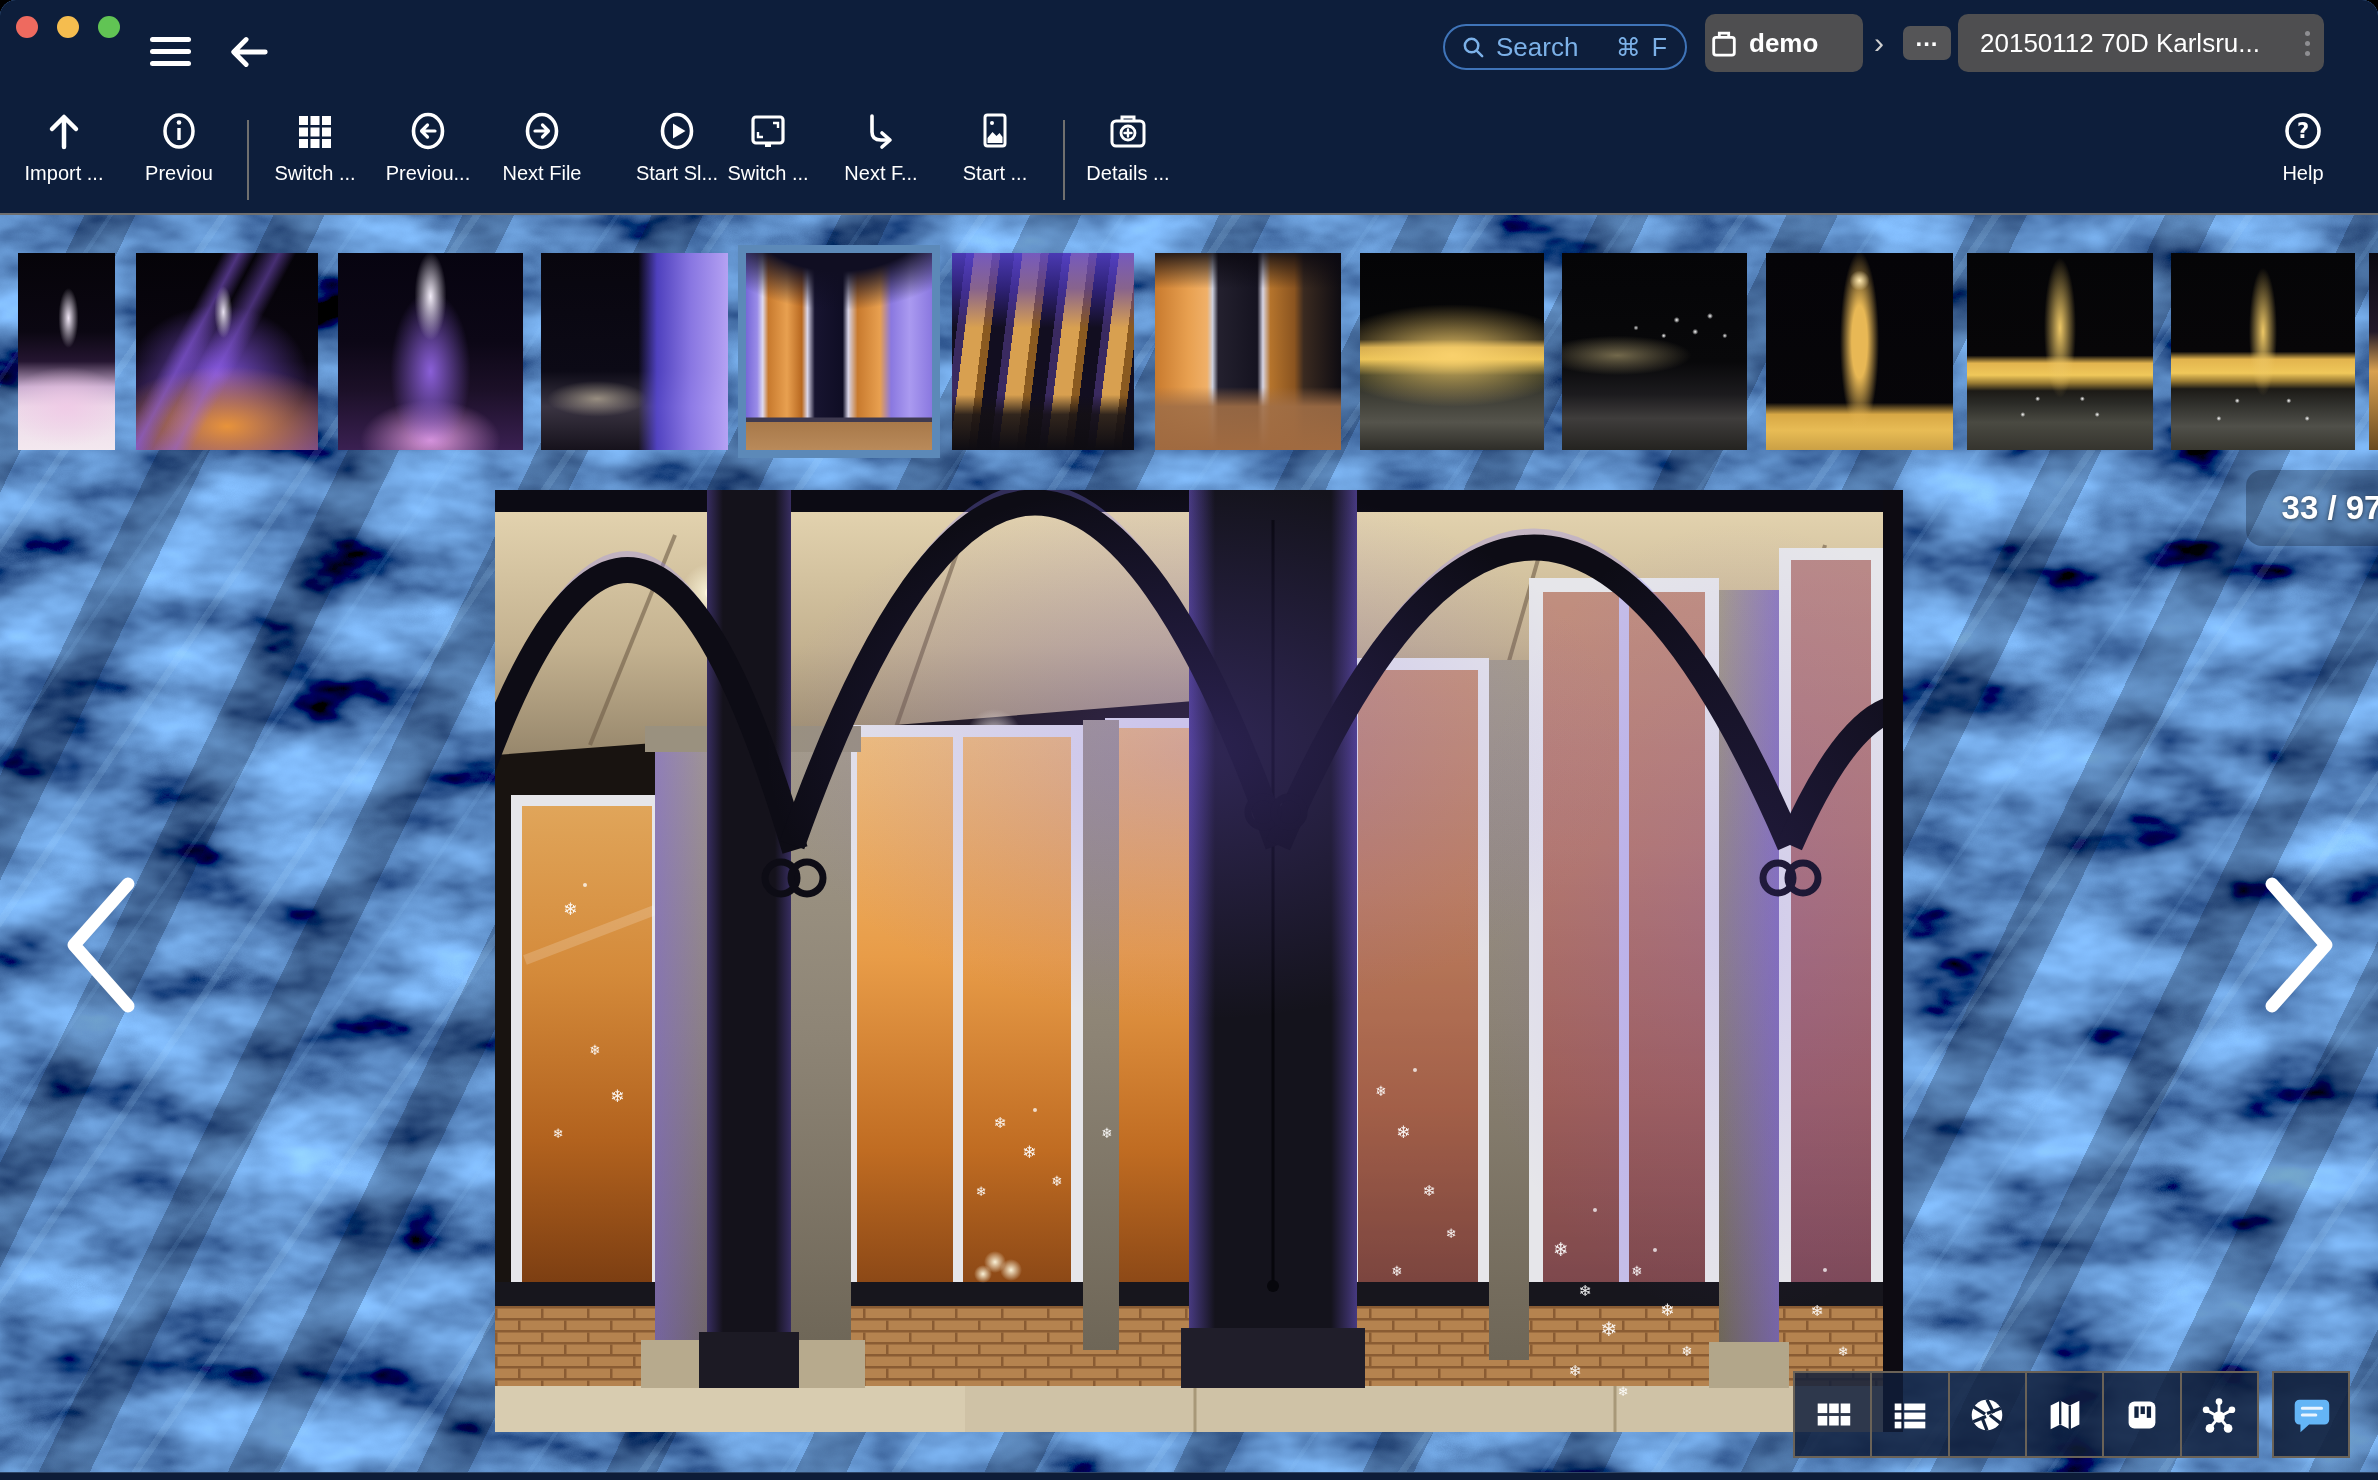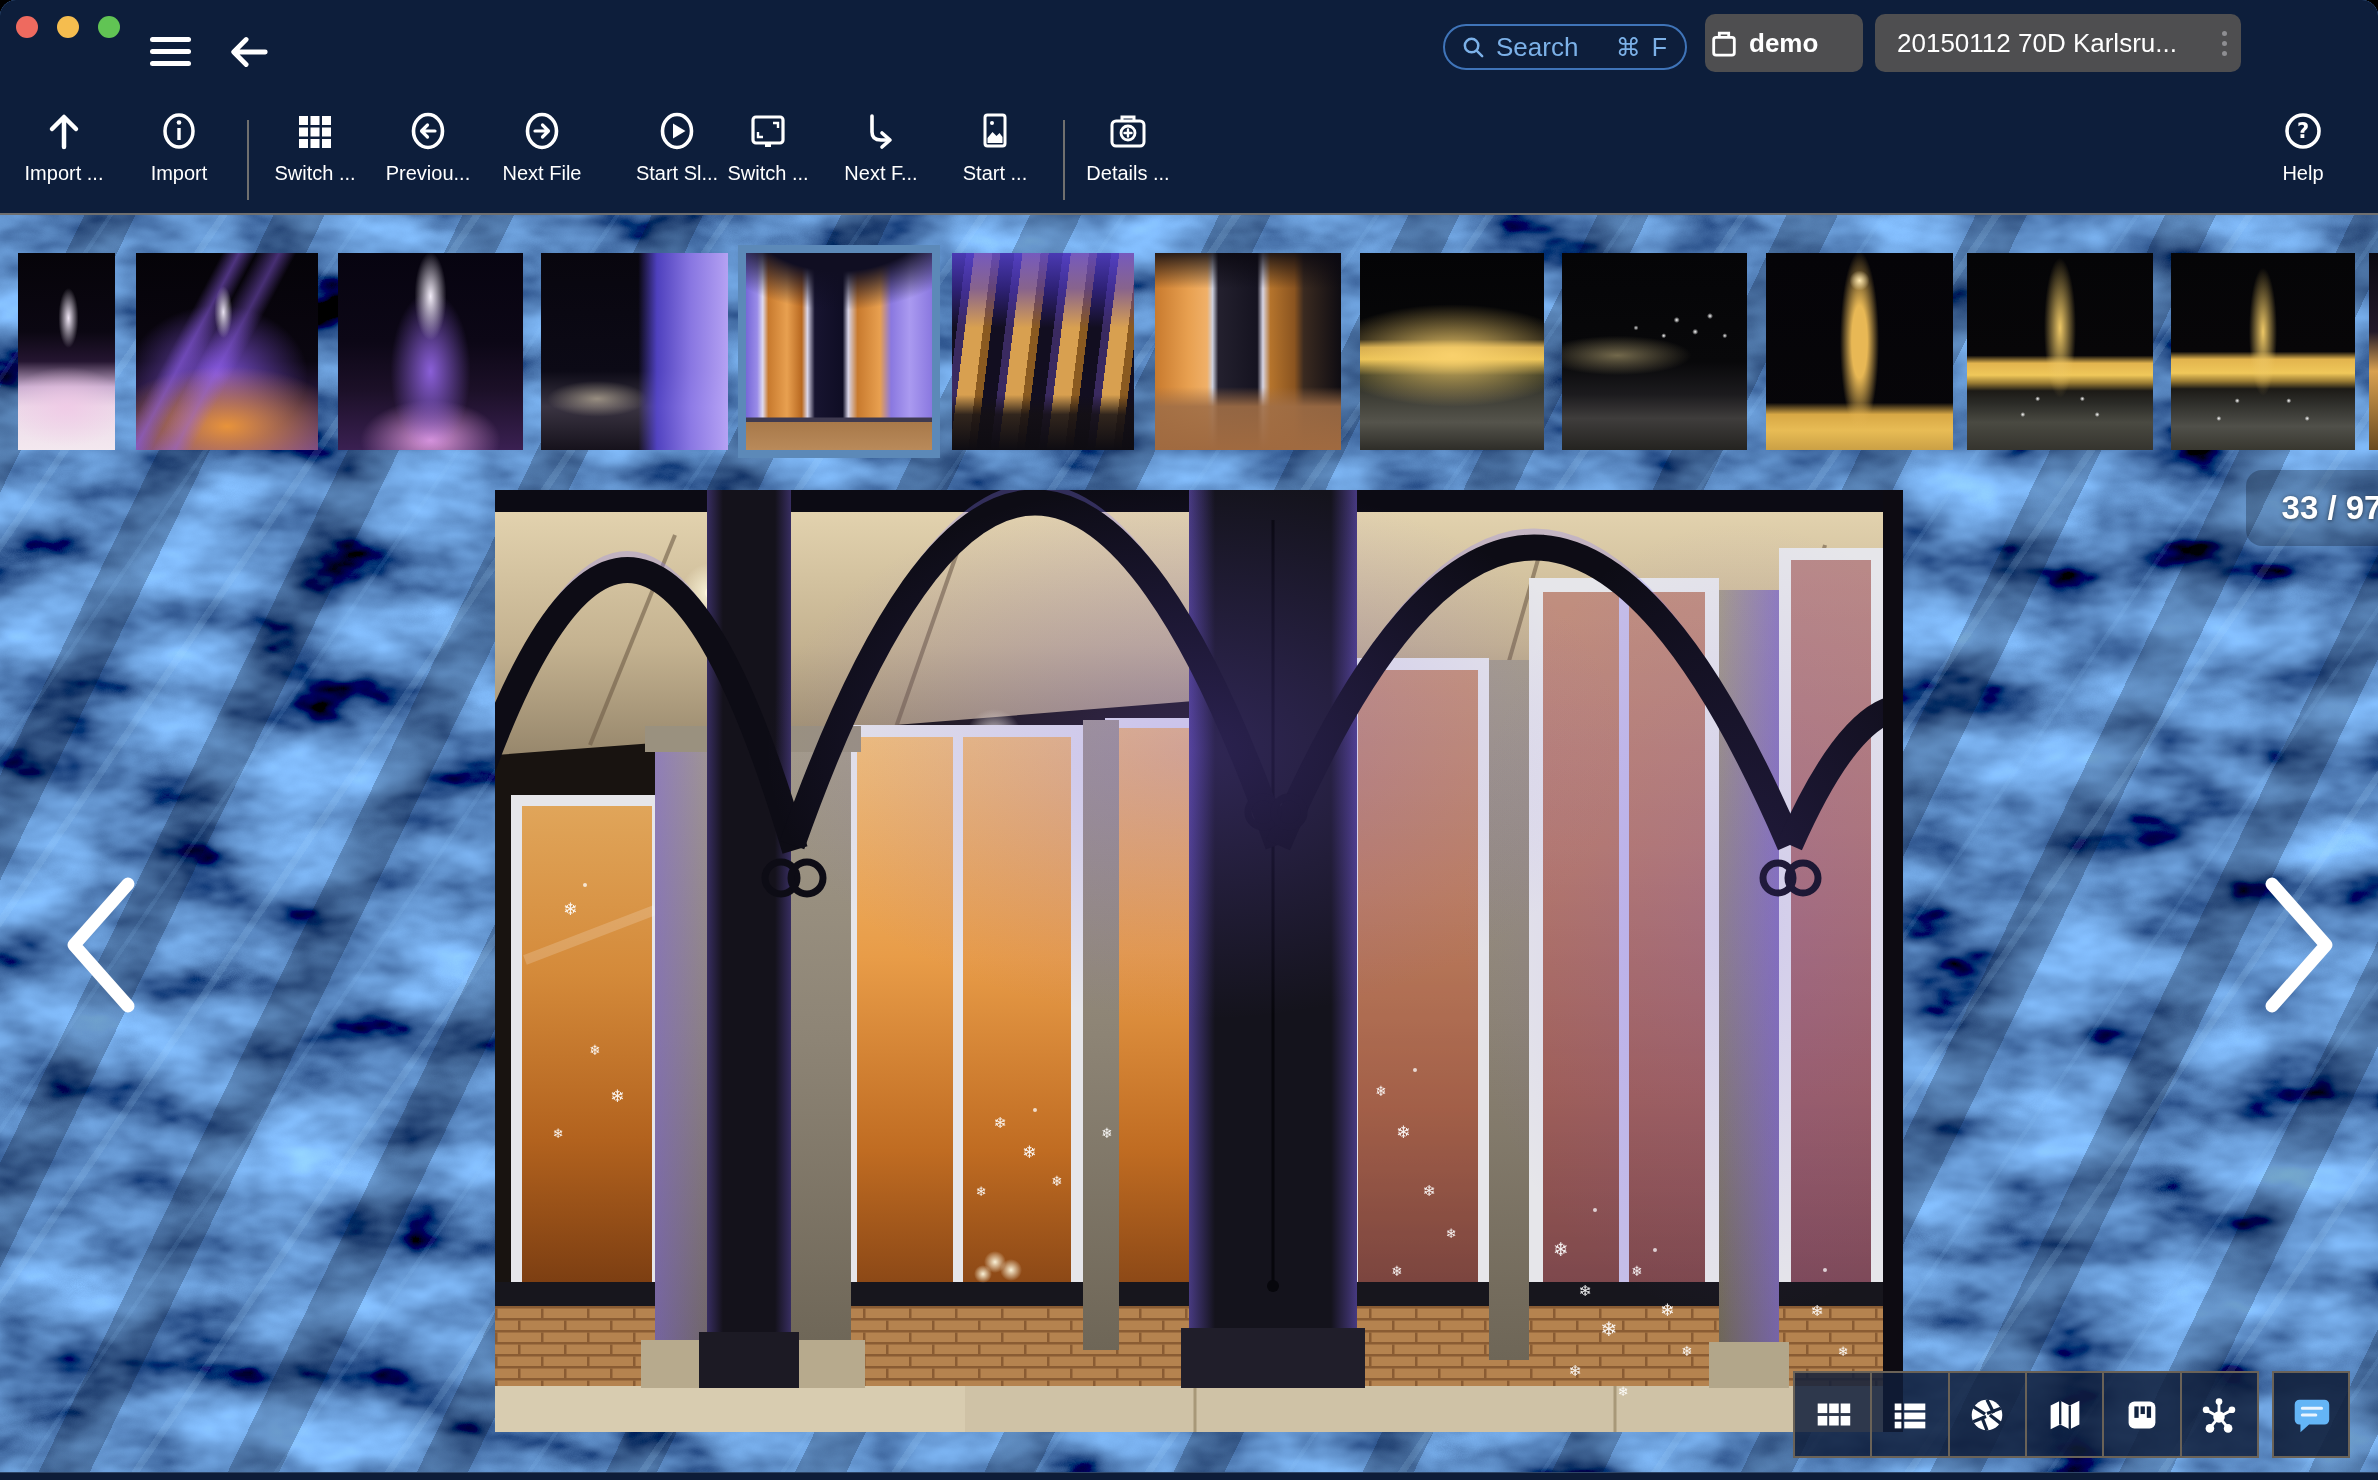--- a/index.html
+++ b/index.html
@@ -29,21 +29,21 @@
   .searchbox .s-label{font-size:26px;margin-left:10px;text-align:center;}
   .searchbox .s-short{font-size:25px;margin-left:auto;letter-spacing:2px;}
 
   .chip{position:absolute;top:14px;height:58px;background:#4e4e50;border-radius:10px;display:flex;
     align-items:center;color:#fff;box-sizing:border-box;}
   .chip-demo{left:1705px;width:158px;padding:0 14px 0 4px;gap:10px;font-size:26px;font-weight:700;}
   .crumb-sep{position:absolute;top:26px;color:#cfcfcf;font-size:30px;line-height:34px;}
   .sep1{left:1874px;} .sep2{left:1962px;}
   .chip-dots{left:1903px;top:26px;height:34px;width:48px;background:#555557;border-radius:7px;
     justify-content:center;font-size:24px;font-weight:700;letter-spacing:1px;padding-bottom:10px;}
-  .chip-album{left:1875px;width:366px;padding:0 14px 0 22px;font-size:26px;font-weight:500;}
+  .chip-album{left:1958px;width:366px;padding:0 14px 0 22px;font-size:26px;font-weight:500;}
   .chip-album .album-label{white-space:nowrap;overflow:hidden;}
   .vdots{margin-left:auto;display:flex;flex-direction:column;gap:5px;padding-left:10px;}
   .vdots i{width:5px;height:5px;border-radius:50%;background:#8e8e92;}
 
   .tbtn{position:absolute;top:108px;width:120px;display:flex;flex-direction:column;align-items:center;
     gap:8px;color:#fff;cursor:pointer;}
   .tbtn .tlabel{font-size:20px;white-space:nowrap;}
   .tdiv{position:absolute;top:120px;width:2px;height:80px;background:#70706f;}
 
   
@@ -206,21 +206,21 @@
         <path d="M23 39V10M11 21 23 9l12 12" fill="none" stroke="#fff" stroke-width="4.5" stroke-linecap="round" stroke-linejoin="round"></path>
       </svg>
       <span class="tlabel">Import ...</span>
     </div>
     <div class="tbtn" style="left:119px">
       <svg width="46" height="46" viewBox="0 0 46 46">
         <ellipse cx="23" cy="23" rx="14" ry="16" fill="none" stroke="#fff" stroke-width="3.5"></ellipse>
         <rect x="21.3" y="20" width="3.4" height="12" fill="#fff"></rect>
         <circle cx="23" cy="14.5" r="2.3" fill="#fff"></circle>
       </svg>
-      <span class="tlabel">Import</span>
+      <span class="tlabel">Previou</span>
     </div>
     <div class="tdiv" style="left:247px"></div>
     <div class="tbtn" style="left:255px">
       <svg width="46" height="46" viewBox="0 0 46 46">
         <g fill="#fff">
           <rect x="7" y="8" width="9" height="9"></rect>
             <rect x="18.5" y="8" width="9" height="9"></rect>
             <rect x="30" y="8" width="9" height="9"></rect>
           <rect x="7" y="19.5" width="9" height="9"></rect>
             <rect x="18.5" y="19.5" width="9" height="9"></rect>

